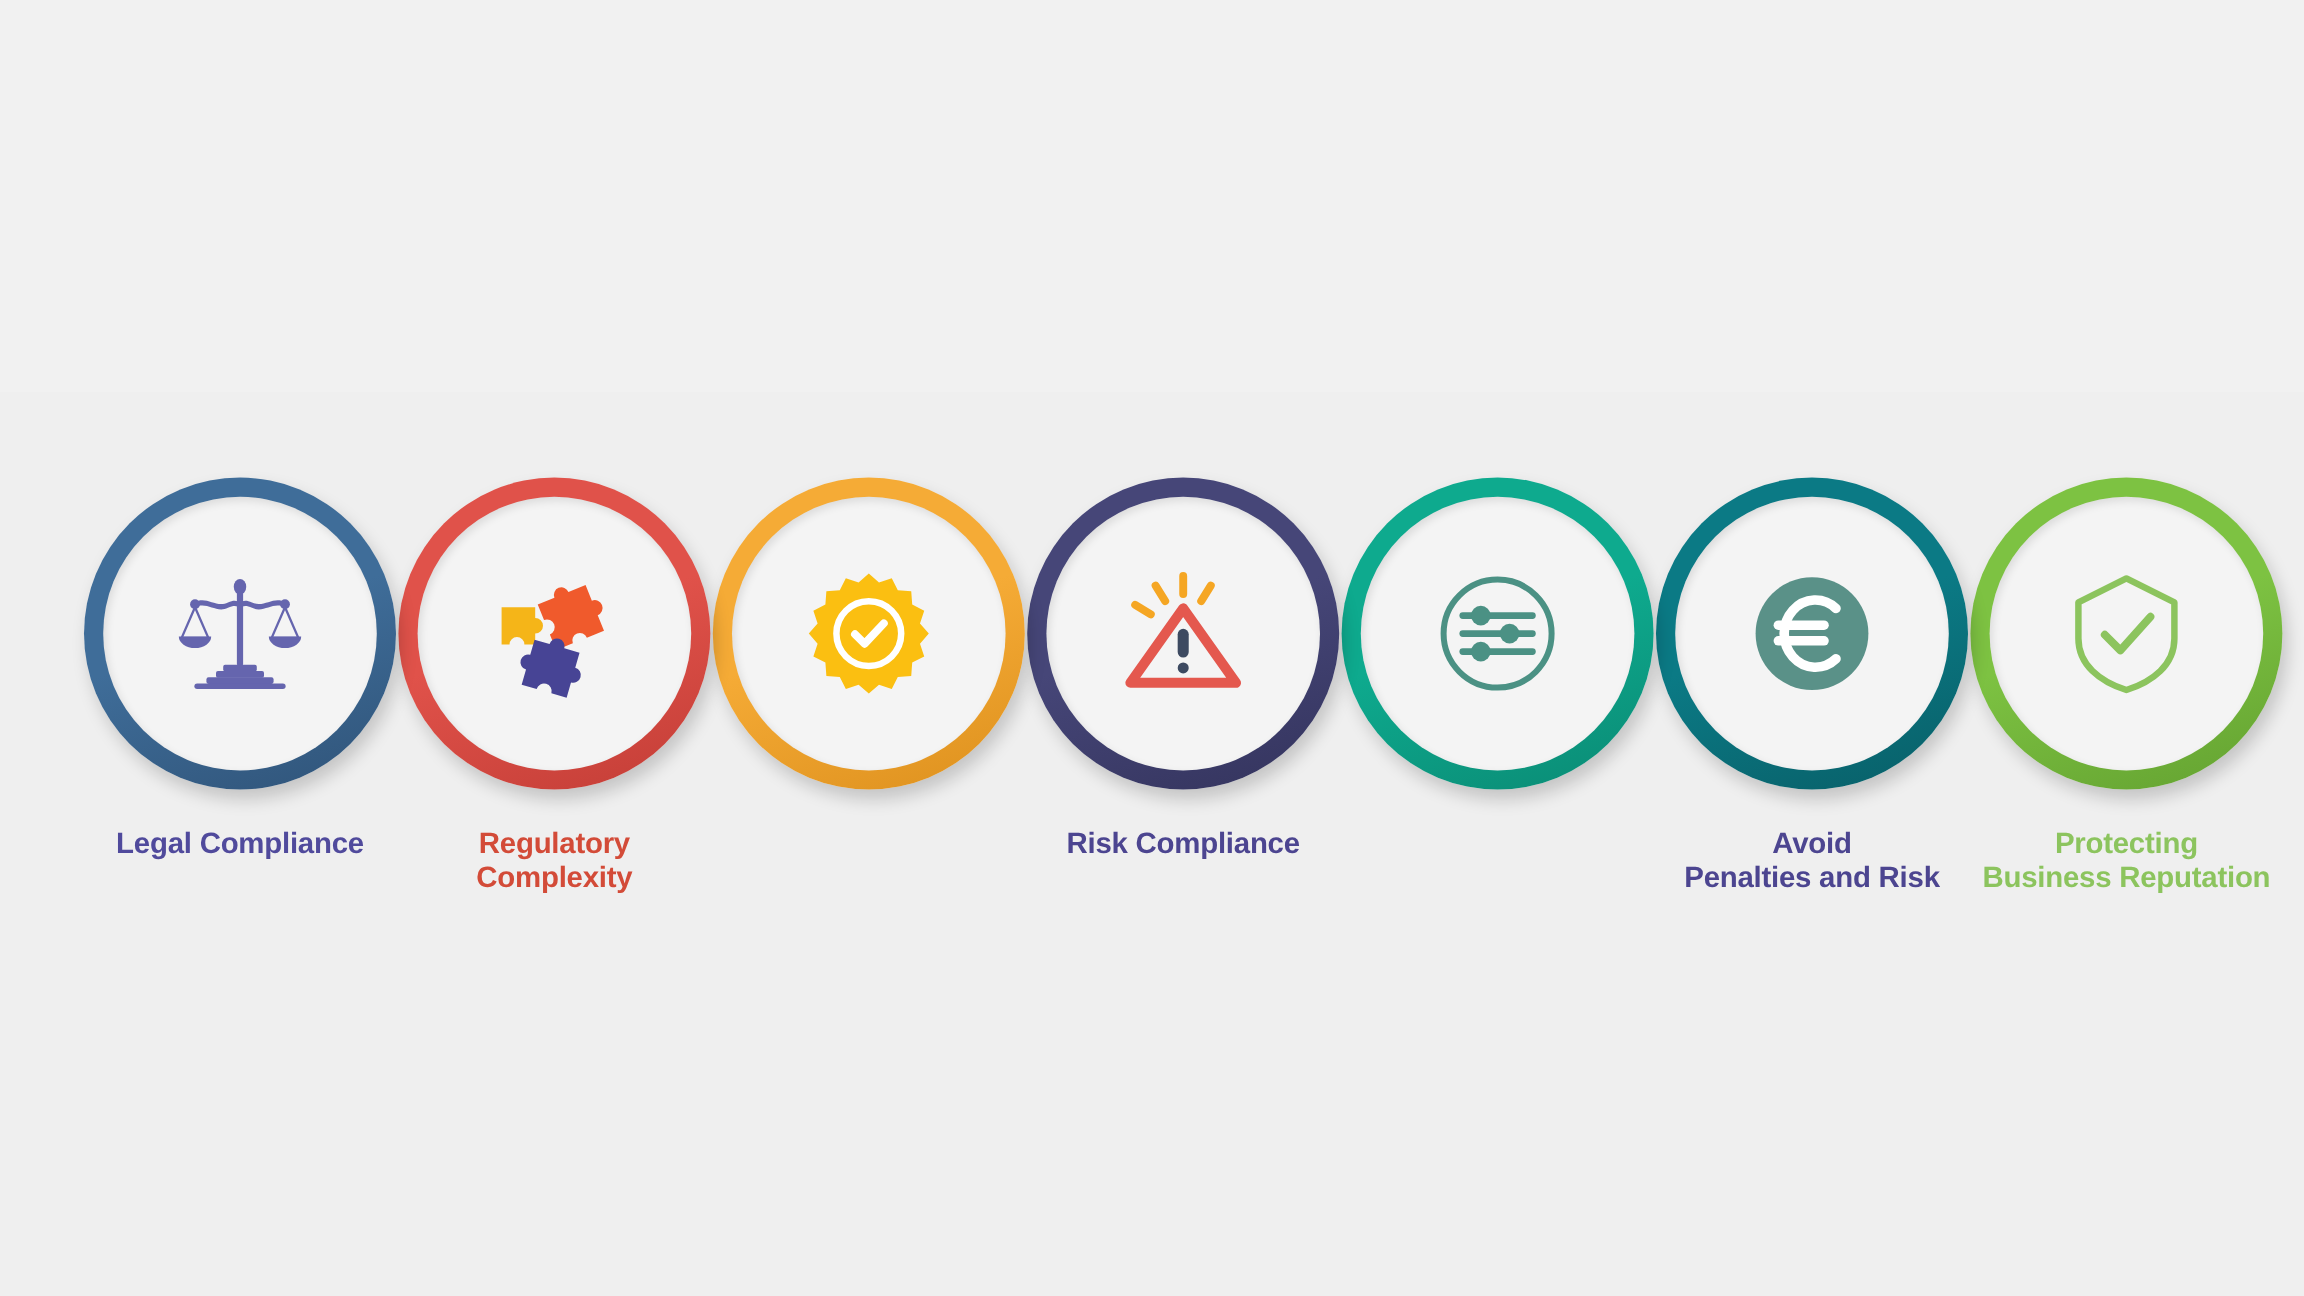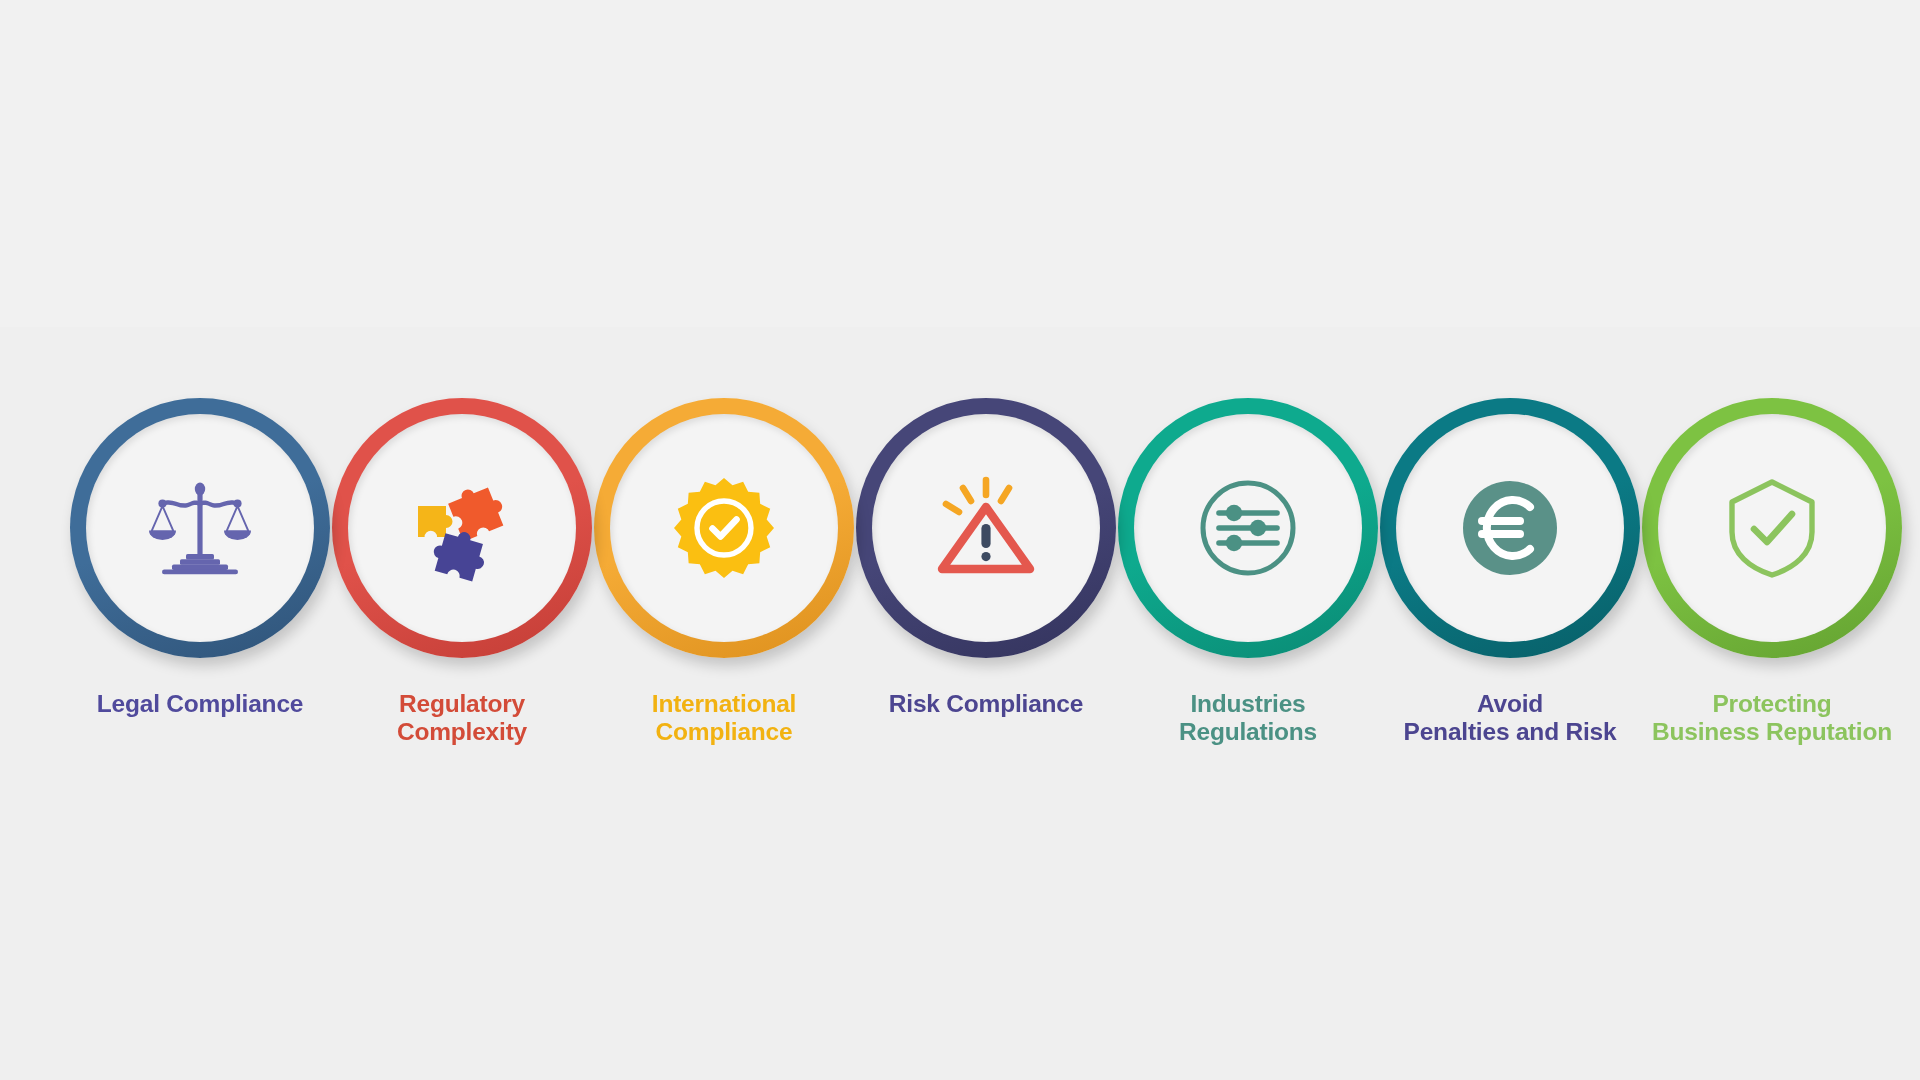--- a/index.html
+++ b/index.html
@@ -191,22 +191,20 @@
       <div class="ring-inner">
         <div class="icon-wrap">
           <svg width="104" height="104" viewBox="0 0 104 104">
         <path d="M52.00 2.00 L60.49 9.34 L71.13 5.81 L76.17 15.83 L87.36 16.64 L88.17 27.83 L98.19 32.87 L94.66 43.51 L102.00 52.00 L94.66 60.49 L98.19 71.13 L88.17 76.17 L87.36 87.36 L76.17 88.17 L71.13 98.19 L60.49 94.66 L52.00 102.00 L43.51 94.66 L32.87 98.19 L27.83 88.17 L16.64 87.36 L15.83 76.17 L5.81 71.13 L9.34 60.49 L2.00 52.00 L9.34 43.51 L5.81 32.87 L15.83 27.83 L16.64 16.64 L27.83 15.83 L32.87 5.81 L43.51 9.34 Z" fill="#fbbf11"></path>
         <circle cx="52" cy="52" r="27" fill="none" stroke="#ffffff" stroke-width="5.4"></circle>
         <path d="M40.5 52.5 L48.5 60.5 L64.5 43.5" fill="none" stroke="#ffffff" stroke-width="6.6" stroke-linecap="round" stroke-linejoin="round"></path>
       </svg>
         </div>
       </div>
     </div>
-    <div class="label" style="left: 554px; top: 690px; color: rgb(242, 178, 17);">International
-Compliance</div>
     <div class="step" style="left: 856px; z-index: 37;">
       <div class="chevron">
         <svg viewBox="0 0 190 136" preserveAspectRatio="none">
          <defs>
            <linearGradient id="cg3" x1="0" y1="0" x2="0.62" y2="1">
              <stop offset="0%" stop-color="#464678"></stop>
              <stop offset="100%" stop-color="#313157"></stop>
            </linearGradient>
          </defs>
          <path d="M0 0 L112 68 L0 136 Z" fill="url(#cg3)"></path>
@@ -252,22 +250,20 @@
           <line x1="23" y1="52" x2="81" y2="52"></line>
           <line x1="23" y1="67" x2="81" y2="67"></line>
         </g>
         <circle cx="38" cy="37" r="8.2" fill="#4b9184"></circle>
         <circle cx="62" cy="52" r="8.2" fill="#4b9184"></circle>
         <circle cx="38" cy="67" r="8.2" fill="#4b9184"></circle>
       </svg>
         </div>
       </div>
     </div>
-    <div class="label" style="left: 1078px; top: 690px; color: rgb(75, 145, 132);">Industries
-Regulations</div>
     <div class="step" style="left: 1380px; z-index: 35;">
       <div class="chevron">
         <svg viewBox="0 0 190 136" preserveAspectRatio="none">
          <defs>
            <linearGradient id="cg5" x1="0" y1="0" x2="0.62" y2="1">
              <stop offset="0%" stop-color="#0b7a85"></stop>
              <stop offset="100%" stop-color="#07646d"></stop>
            </linearGradient>
          </defs>
          <path d="M0 0 L112 68 L0 136 Z" fill="url(#cg5)"></path>

